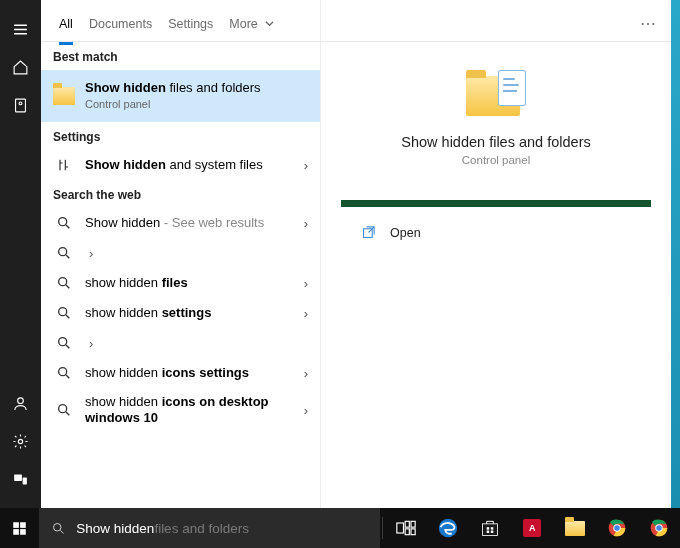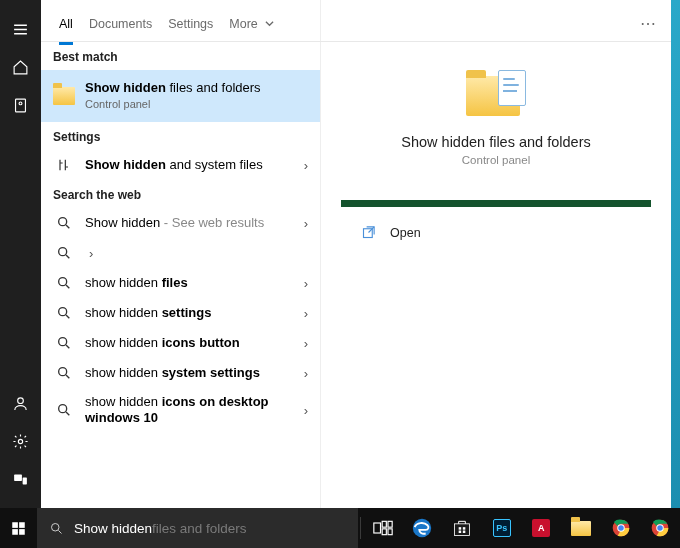--- a/index.html
+++ b/index.html
@@ -179,31 +179,30 @@
         <div class="res-txt"><span>show hidden </span><span class="bld">settings</span></div>
         <div class="chev">›</div>
       </div>
       <div class="result">
         <div class="res-ico">
             <svg viewBox="0 0 24 24" fill="none" stroke="#333" stroke-width="2">
               <circle cx="10" cy="10" r="6"></circle>
               <path d="M15 15l5 5"></path>
             </svg>
           </div>
-        <div class="res-txt"><span>show hidden </span><span class="bld">icons button</span></div>
-        <div class="chev">›</div>
-      </div>
-      <div class="result">
-        <div class="res-ico">
-            <svg viewBox="0 0 24 24" fill="none" stroke="#333" stroke-width="2">
-              <circle cx="10" cy="10" r="6"></circle>
-              <path d="M15 15l5 5"></path>
-            </svg>
-          </div>
-        <div class="res-txt"><span>show hidden </span><span class="bld">system settings</span></div>
+        <div class="chev">›</div>
+      </div>
+      <div class="result">
+        <div class="res-ico">
+            <svg viewBox="0 0 24 24" fill="none" stroke="#333" stroke-width="2">
+              <circle cx="10" cy="10" r="6"></circle>
+              <path d="M15 15l5 5"></path>
+            </svg>
+          </div>
+        <div class="res-txt"><span>show hidden </span><span class="bld">icons settings</span></div>
         <div class="chev">›</div>
       </div>
       <div class="result">
         <div class="res-ico">
             <svg viewBox="0 0 24 24" fill="none" stroke="#333" stroke-width="2">
               <circle cx="10" cy="10" r="6"></circle>
               <path d="M15 15l5 5"></path>
             </svg>
           </div>
         <div class="res-txt"><span>show hidden </span><span class="bld">icons on desktop windows 10</span></div>
@@ -275,23 +274,20 @@
       <svg width="20" height="20" viewBox="0 0 24 24">
         <rect x="3" y="7" width="18" height="14" fill="#1a1a1a" stroke="#fff" stroke-width="1"></rect>
         <path d="M8 7V4h8v3" fill="none" stroke="#fff" stroke-width="1.2"></path>
         <rect x="8" y="11" width="3" height="3" fill="#fff"></rect>
         <rect x="13" y="11" width="3" height="3" fill="#fff"></rect>
         <rect x="8" y="15" width="3" height="3" fill="#fff"></rect>
         <rect x="13" y="15" width="3" height="3" fill="#fff"></rect>
       </svg>
     </div>
   <div class="tb-ic">
-      <div class="sq" style="background:#001d33;border:1px solid #39c4ff;color:#39c4ff">Ps</div>
-    </div>
-  <div class="tb-ic">
       <div class="sq" style="background:#c8102e">A</div>
     </div>
   <div class="tb-ic">
       <div class="sfolder" style="width:20px;height:15px"></div>
     </div>
   <div class="tb-ic">
       <svg width="20" height="20" viewBox="0 0 24 24">
         <circle cx="12" cy="12" r="10" fill="#db4437"></circle>
         <path d="M12 2a10 10 0 0 1 8.7 5H12a5 5 0 0 0-4.3 2.5L3.5 4.7A10 10 0 0 1 12 2" fill="#0f9d58"></path>
         <path d="M22 12a10 10 0 0 1-14 9.2l4.3-7.4A5 5 0 0 0 17 12h5" fill="#ffcd40"></path>

